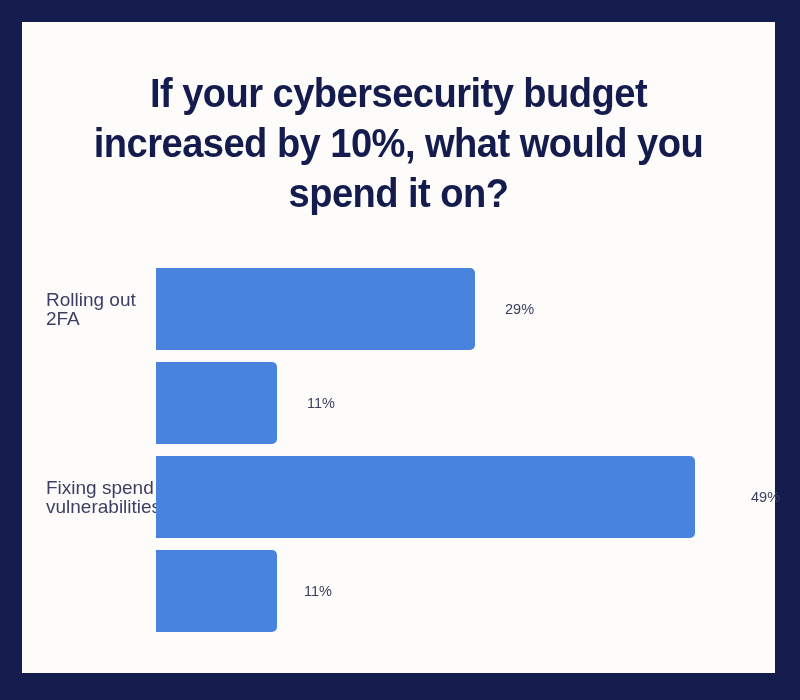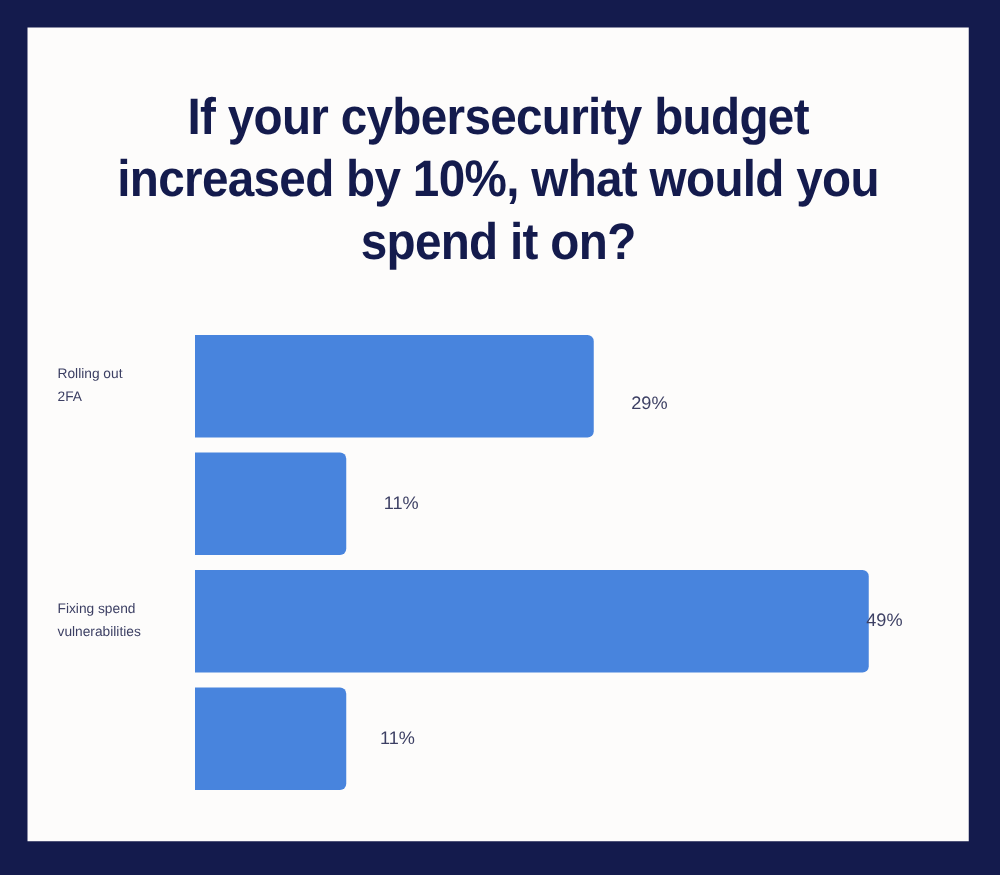--- a/index.html
+++ b/index.html
@@ -68,21 +68,21 @@
   }
 
   .bar-label {
     position: absolute;
     left: 24px;
     width: 108px;
     top: 50%;
     transform: translateY(-50%);
     color: #3C3F63;
     font-family: "Liberation Sans", sans-serif;
-    font-size: 11px;
+    font-size: 19px;
     line-height: 19px;
     text-align: left;
     white-space: pre-line;
   }
 
   .bar-track {
     position: absolute;
     left: 134px;
     right: 0;
     top: 0;
@@ -118,37 +118,37 @@
 increased by 10%, what would you
 spend it on?</div>
 
     <div id="plot-area">
 
       <div class="bar-row" style="top:0px;">
         <div class="bar-label">Rolling out
 2FA</div>
         <div class="bar-track">
           <div class="bar-rect" style="width:319px;"></div>
-          <div class="bar-value" style="left:349px;margin-top:14px;">29%</div>
+          <div class="bar-value" style="left:349px;">29%</div>
         </div>
       </div>
 
       <div class="bar-row" style="top:94px;">
         <div class="bar-track">
           <div class="bar-rect" style="width:121px;"></div>
           <div class="bar-value" style="left:151px;">11%</div>
         </div>
       </div>
 
       <div class="bar-row" style="top:188px;">
         <div class="bar-label">Fixing spend
 vulnerabilities</div>
         <div class="bar-track">
           <div class="bar-rect" style="width:539px;"></div>
-          <div class="bar-value" style="left:537px;">49%</div>
+          <div class="bar-value" style="left:595px;">49%</div>
         </div>
       </div>
 
       <div class="bar-row" style="top:282px;">
         <div class="bar-track">
           <div class="bar-rect" style="width:121px;"></div>
           <div class="bar-value" style="left:148px;">11%</div>
         </div>
       </div>
 

